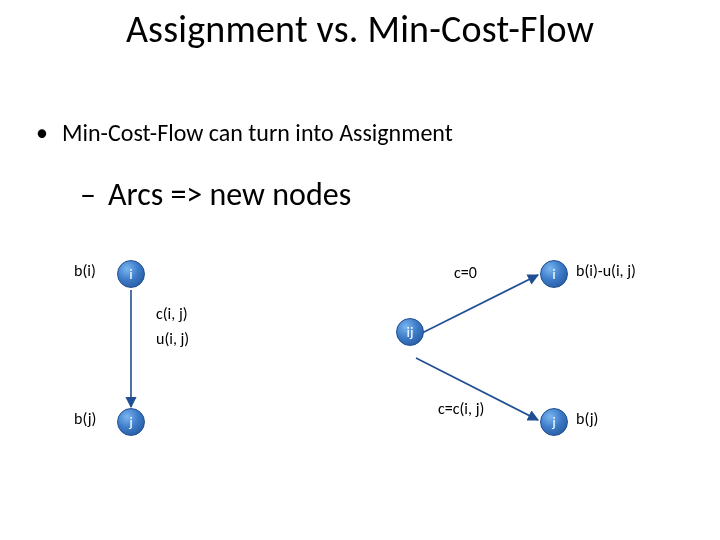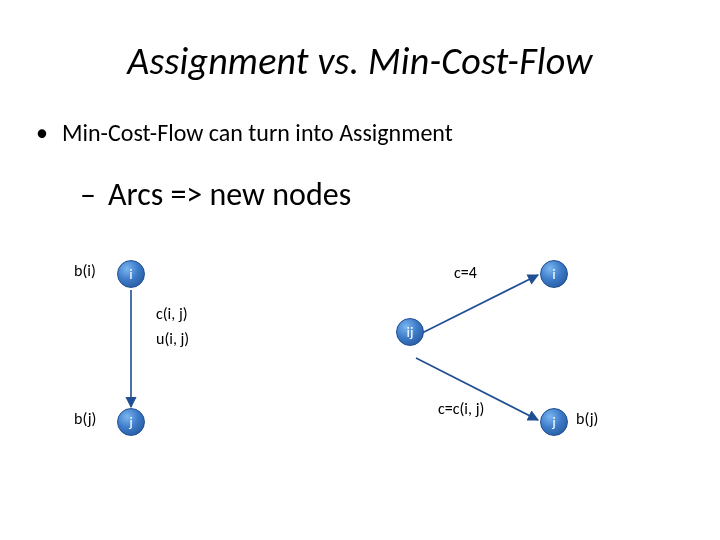--- a/index.html
+++ b/index.html
@@ -8,23 +8,22 @@
     width: 720px;
     height: 540px;
     background: #fff;
     font-family: Calibri, "Segoe UI", Arial, sans-serif;
     color: #000;
     position: relative;
   }
   .title {
     font-size: 38px;
     text-align: center;
-    padding-top: 38px;
+    padding-top: 6px;
     letter-spacing: 0.2px;
-    font-style: italic;
   }
   .bullet1 {
     position: absolute;
     top: 118px;
     left: 36px;
     font-size: 24px;
   }
   .bullet1::before {
     content: "•";
     margin-right: 14px;
@@ -93,22 +92,23 @@
   <div class="node" style="left:117px; top:10px">i</div>
   <div class="lbl" style="left:74px; top:12px">b(i)</div>
 
   <div class="node" style="left:117px; top:158px">j</div>
   <div class="lbl" style="left:74px; top:160px">b(j)</div>
 
   <div class="lbl" style="left:156px; top:55px">c(i, j)</div>
   <div class="lbl" style="left:156px; top:80px">u(i, j)</div>
 
   <div class="node" style="left:540px; top:10px">i</div>
+  <div class="lbl" style="left:576px; top:12px">b(i)-u(i, j)</div>
 
   <div class="node" style="left:396px; top:68px">ij</div>
 
   <div class="node" style="left:540px; top:158px">j</div>
   <div class="lbl" style="left:576px; top:160px">b(j)</div>
 
-  <div class="lbl" style="left:454px; top:14px">c=4</div>
+  <div class="lbl" style="left:454px; top:14px">c=0</div>
   <div class="lbl" style="left:438px; top:150px">c=c(i, j)</div>
 
 </div>
 
 </body></html>

